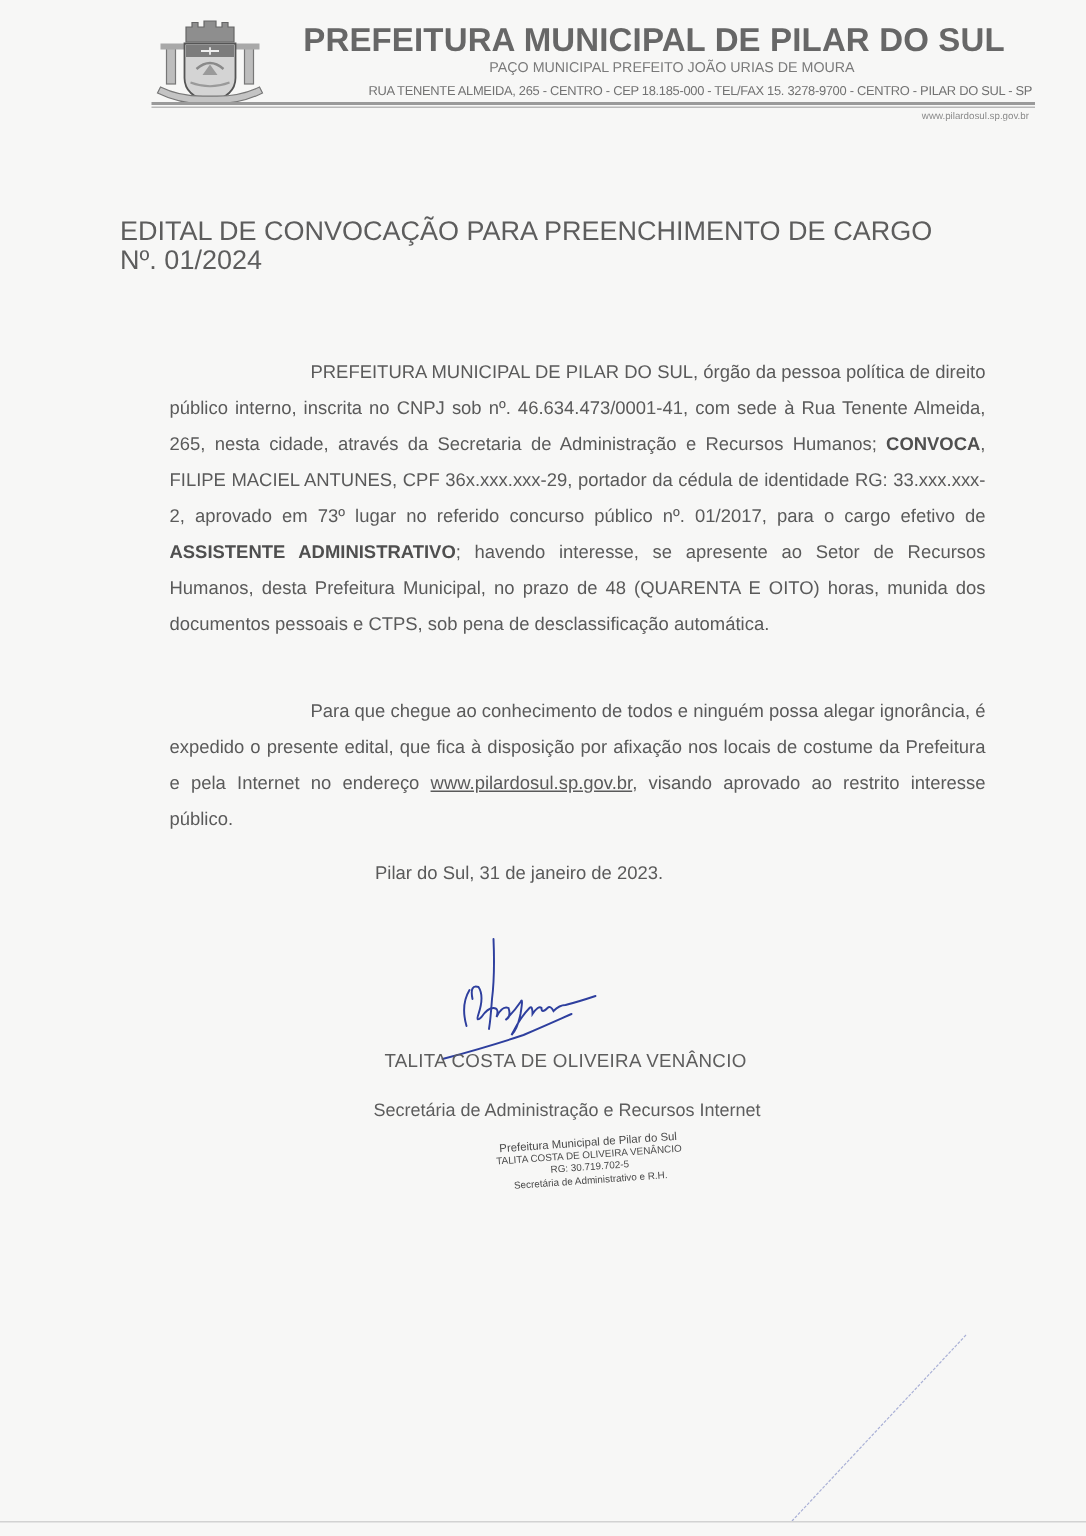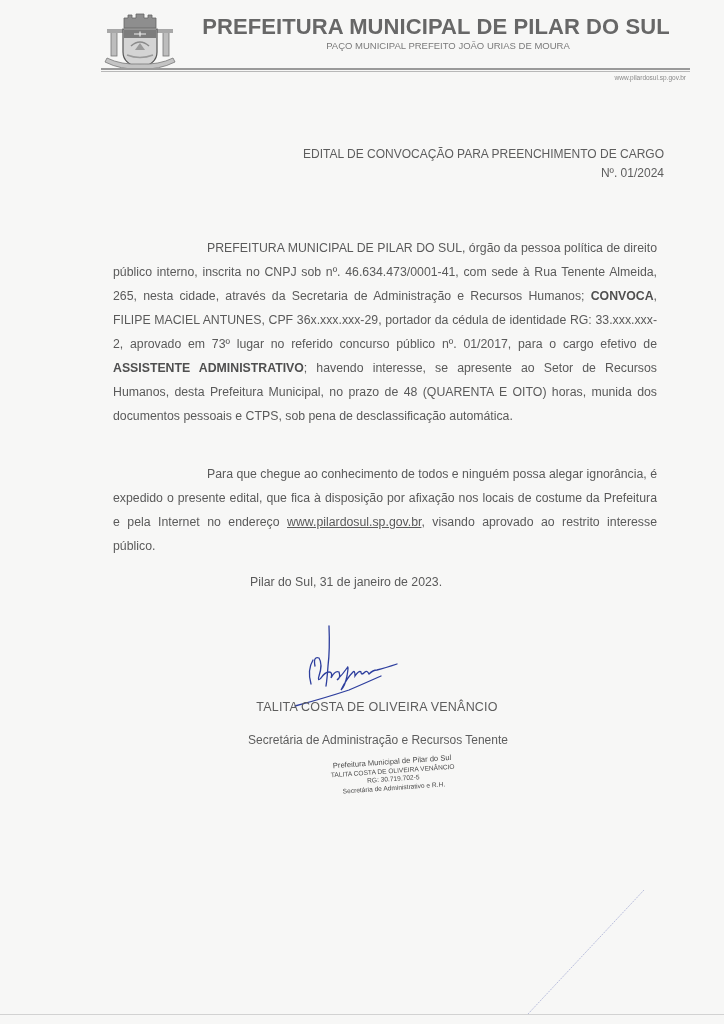--- a/index.html
+++ b/index.html
@@ -28,22 +28,22 @@
   }
   .lh-rule1 { position: absolute; left: 101px; top: 68px; width: 589px; height: 2px; background: #9a9a9a; }
   .lh-rule2 { position: absolute; left: 101px; top: 71px; width: 589px; height: 1px; background: #b8b8b8; }
   .lh-web {
     position: absolute; left: 480px; top: 74px; width: 206px; text-align: right;
     font-size: 6.5px; color: #8a8a8a; white-space: nowrap;
   }
 
   
   .doc-title {
-    position: absolute; left: 80px; top: 145px; width: 584px; text-align: right;
-    font-size: 12px; line-height: 19px; color: #5d5d5d;
+    position: absolute; left: 80px; top: 145px; width: 584px; text-align: left;
+    font-size: 18px; line-height: 19px; color: #5d5d5d;
   }
 
   
   .body-text {
     position: absolute; left: 113px; width: 544px;
     font-size: 12.3px; line-height: 24px; color: #5a5a5a;
     text-align: justify;
   }
   .p1 { top: 236px; }
   .p2 { top: 462px; }
@@ -96,20 +96,21 @@
       <path d="M33 22 L45 22 M39 19.5 L39 24.5" stroke="#eee" stroke-width="1.2"></path>
       <path d="M30 34 Q39 26 48 34" fill="none" stroke="#8a8a8a" stroke-width="1.6"></path>
       <path d="M34 38 L39 31 L44 38 Z" fill="#9a9a9a"></path>
       <path d="M26 43 Q39 48 52 43" fill="none" stroke="#9a9a9a" stroke-width="1.4"></path>
 
       <path d="M4 50 Q20 58 39 57 Q58 58 74 50 L72 46 Q58 53 39 52 Q20 53 6 46 Z" fill="#c4c4c4" stroke="#777" stroke-width="0.8"></path>
     </svg>
   </div>
   <div class="lh-title">PREFEITURA MUNICIPAL DE PILAR DO SUL</div>
   <div class="lh-sub">PAÇO MUNICIPAL PREFEITO JOÃO URIAS DE MOURA</div>
+  <div class="lh-addr">RUA TENENTE ALMEIDA, 265 - CENTRO - CEP 18.185-000 - TEL/FAX 15. 3278-9700 - CENTRO - PILAR DO SUL - SP</div>
   <div class="lh-rule1"></div>
   <div class="lh-rule2"></div>
   <div class="lh-web">www.pilardosul.sp.gov.br</div>
 
   <div class="doc-title">
     <div>EDITAL DE CONVOCAÇÃO PARA PREENCHIMENTO DE CARGO</div>
     <div>Nº. 01/2024</div>
   </div>
 
   <div class="body-text p1"><span class="indent"></span><span>PREFEITURA MUNICIPAL DE PILAR DO SUL, órgão da pessoa política de direito público interno, inscrita no CNPJ sob nº. 46.634.473/0001-41, com sede à Rua Tenente Almeida, 265, nesta cidade, através da Secretaria de Administração e Recursos Humanos; </span><span class="bu">CONVOCA</span><span>, FILIPE MACIEL ANTUNES, CPF 36x.xxx.xxx-29, portador da cédula de identidade RG: 33.xxx.xxx-2, aprovado em 73º lugar no referido concurso público nº. 01/2017, para o cargo efetivo de </span><span class="bu">ASSISTENTE ADMINISTRATIVO</span><span>; havendo interesse, se apresente ao Setor de Recursos Humanos, desta Prefeitura Municipal, no prazo de 48 (QUARENTA E OITO) horas, munida dos documentos pessoais e CTPS, sob pena de desclassificação automática.</span></div>
@@ -122,21 +123,21 @@
     <svg width="160" height="90" viewBox="0 0 160 90">
       <g fill="none" stroke="#2e3f9e" stroke-width="1.3" stroke-linecap="round">
         <path d="M44 6 Q45 30 43 46 Q42 60 41 66"></path>
         <path d="M30 46 Q28 36 34 38 Q38 44 34 56 Q32 62 36 58 Q40 52 44 52 Q48 52 46 58 Q50 50 54 52 Q56 58 52 60 Q58 54 62 48 Q64 44 62 56 Q60 66 56 70 Q62 58 68 52 Q70 50 70 56 Q74 50 76 52 Q76 56 80 52 Q82 50 84 54 Q88 50 92 50 Q100 48 112 44"></path>
         <path d="M10 86 Q40 78 64 70 Q78 64 96 56"></path>
         <path d="M26 64 Q22 50 28 40"></path>
       </g>
     </svg>
   </div>
   <div class="signer-name">TALITA COSTA DE OLIVEIRA VENÂNCIO</div>
-  <div class="signer-role">Secretária de Administração e Recursos Tenente</div>
+  <div class="signer-role">Secretária de Administração e Recursos Internet</div>
 
   <div class="stamp">
     <div class="s1">Prefeitura Municipal de Pilar do Sul</div>
     <div>TALITA COSTA DE OLIVEIRA VENÂNCIO</div>
     <div>RG: 30.719.702-5</div>
     <div>Secretária de Administrativo e R.H.</div>
   </div>
 
   <svg class="scan-line" viewBox="0 0 724 1024">
     <line x1="644" y1="890" x2="528" y2="1014" stroke="#a9b0d6" stroke-width="0.8" stroke-dasharray="2,1"></line>

